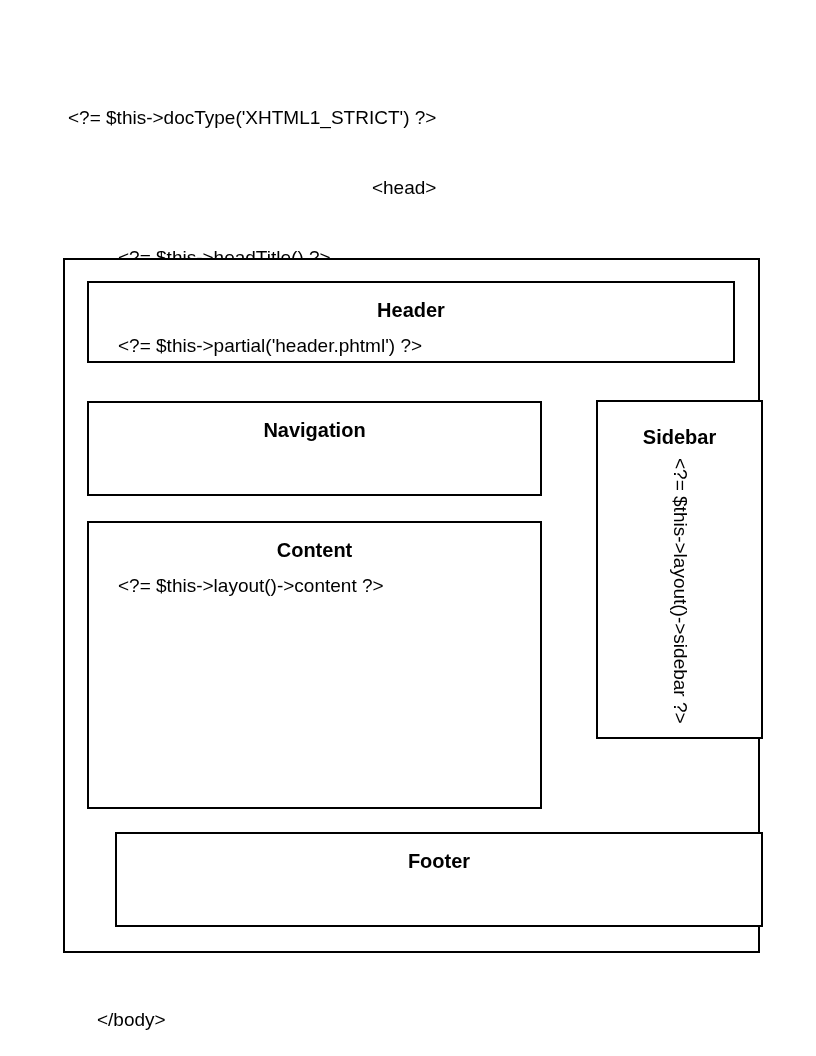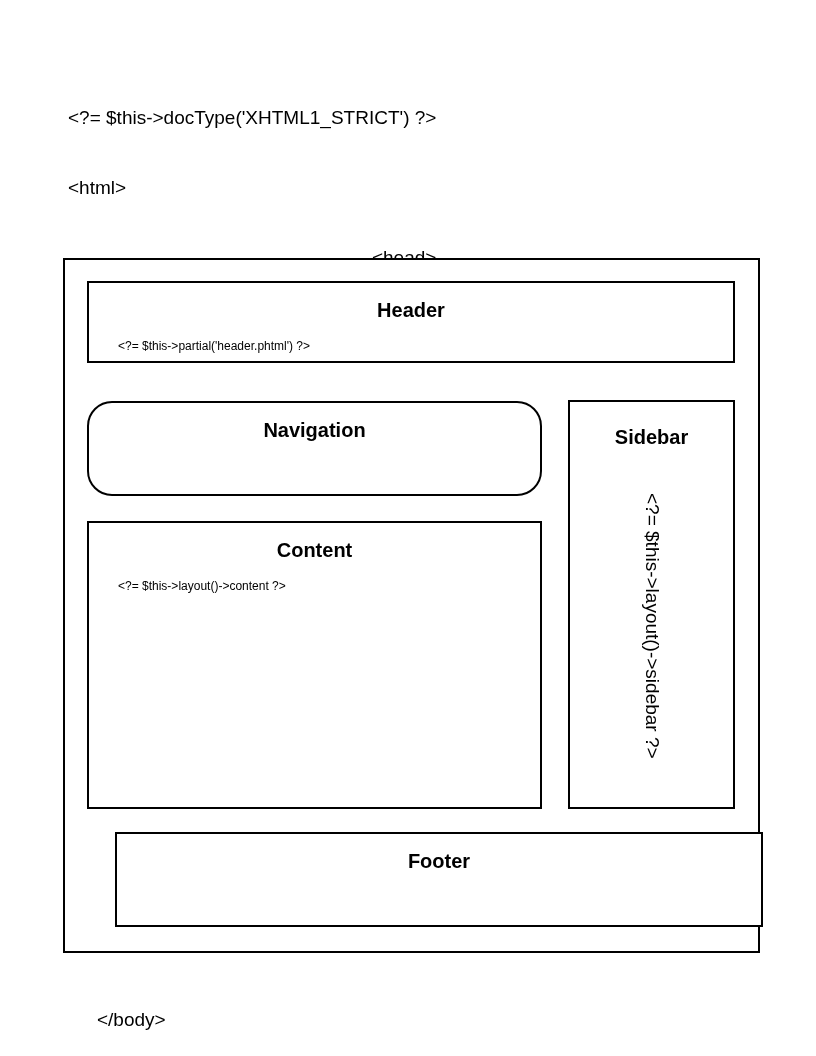--- a/index.html
+++ b/index.html
@@ -29,34 +29,34 @@
   .ind2 { padding-left: 50px; }
 
   .box {
     position: absolute;
     border: 2px solid #000000;
     box-sizing: border-box;
     background: #ffffff;
   }
   #body-container-box { left: 63px;  top: 258px; width: 697px; height: 695px; }
   #header-box         { left: 87px;  top: 281px; width: 648px; height: 82px;  }
-  #navigation-box     { left: 87px;  top: 401px; width: 455px; height: 95px; border-radius: 25px;  }
+  #navigation-box     { left: 87px;  top: 401px; width: 455px; height: 95px;  }
   #content-box        { left: 87px;  top: 521px; width: 455px; height: 288px; }
-  #sidebar-box        { left: 568px; top: 400px; width: 167px; height: 409px; }
+  #sidebar-box        { left: 596px; top: 400px; width: 167px; height: 339px; }
   #footer-box         { left: 87px;  top: 832px; width: 648px; height: 95px; margin-left: 28px;  }
 
   .box-title {
     font-weight: bold;
     font-size: 20px;
     line-height: 22px;
     text-align: center;
     margin-top: 16px;
   }
   .box-code {
-    font-size: 12px;
+    font-size: 19px;
     line-height: 22px;
     margin-top: 14px;
     padding-left: 29px;
     white-space: pre;
   }
   #sidebar-box .box-title { margin-top: 24px; }
   .sidebar-vertical-wrap {
     position: absolute;
     left: 0; right: 0;
     top: 50px; bottom: 8px;
@@ -71,21 +71,20 @@
     white-space: pre;
   }
 </style>
 </head>
 <body>
 
 <div id="page">
 
   <div id="top-code" class="code-block">
     <div class="ind0">&lt;?= $this-&gt;docType('XHTML1_STRICT') ?&gt;</div>
-    <div class="ind0">&lt;html&gt;</div>
     <div class="ind1">&lt;head&gt;</div>
     <div class="ind2">&lt;?= $this-&gt;headTitle() ?&gt;</div>
     <div class="ind2">&lt;?= $this-&gt;headScript() ?&gt;</div>
     <div class="ind2">&lt;?= $this-&gt;headStylesheet() ?&gt;</div>
     <div class="ind1">&lt;/head&gt;</div>
     <div class="ind1">&lt;body&gt;</div>
   </div>
 
   <div class="box" id="body-container-box"></div>
 

